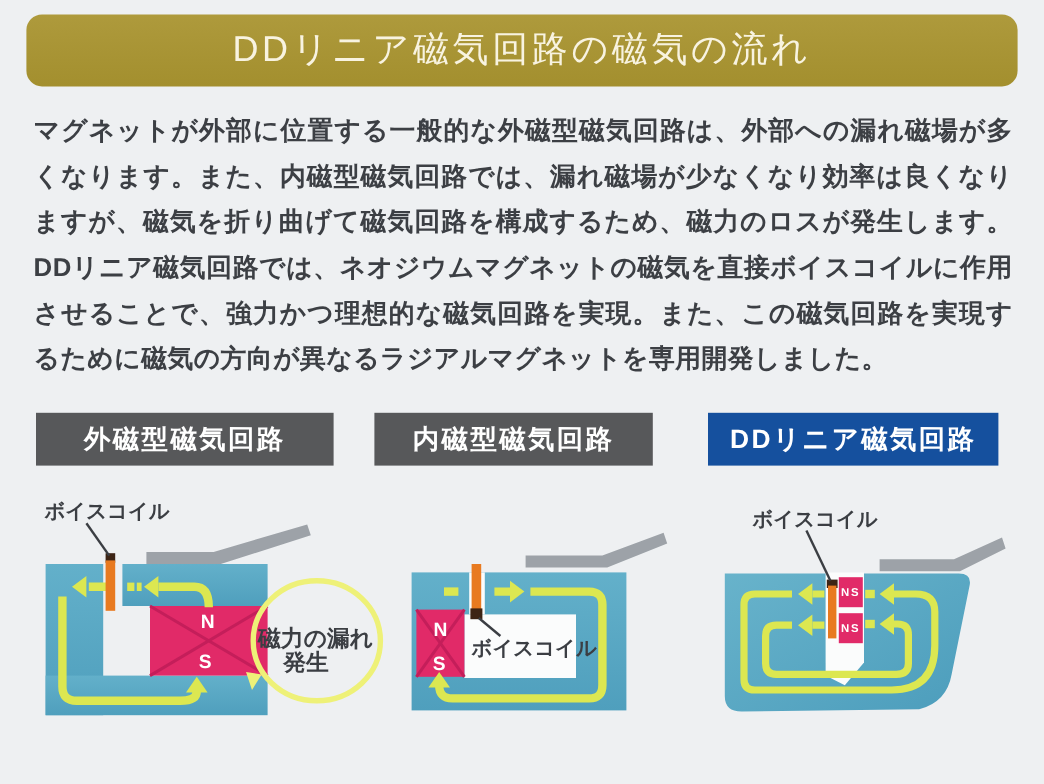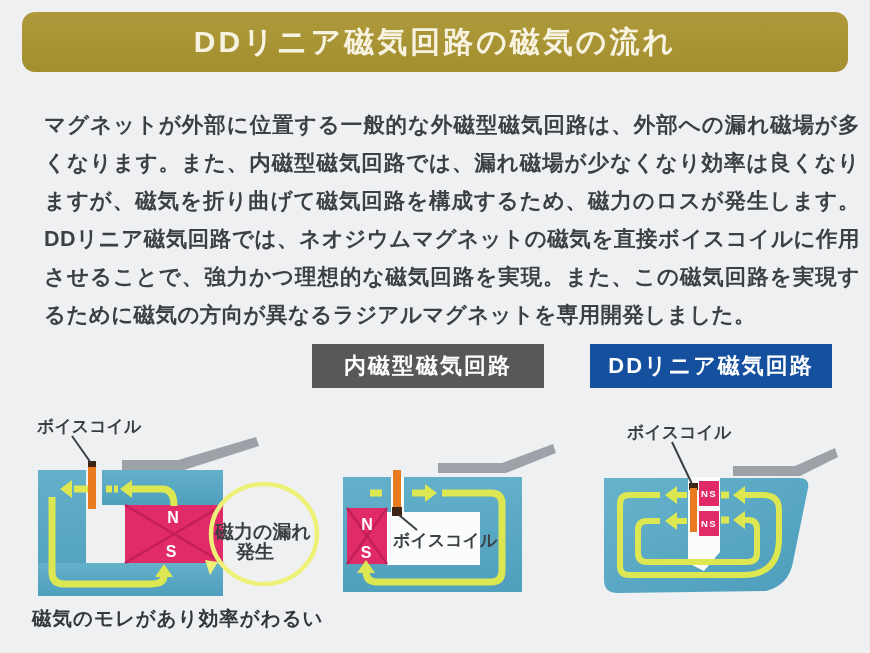--- a/index.html
+++ b/index.html
@@ -11,25 +11,25 @@
     position:relative;
     width:870px;height:653px;
     background:#eef0f2;
     overflow:hidden;
   }
   .title-bar{
     position:absolute;left:22px;top:12px;width:826px;height:60px;
     background:linear-gradient(180deg,#ae9a3c 0%,#a38f2e 100%);
     border-radius:13px;
     color:#f8f3e0;
-    font-size:30px;font-weight:700;letter-spacing:3px;
+    font-size:30px;font-weight:400;letter-spacing:3px;
     text-align:center;line-height:60px;
   }
   .description{
-    position:absolute;left:28px;top:90px;width:816px;margin:16px;
+    position:absolute;left:28px;top:90px;width:816px;margin:0;
     color:#3c3f44;
     font-size:21.5px;font-weight:600;line-height:38px;letter-spacing:0.4px;
     text-align:justify;
   }
   .panel-header{
     position:absolute;top:344px;height:44px;
     color:#ffffff;font-size:22px;font-weight:700;letter-spacing:2px;
     text-align:center;line-height:44px;
   }
   .ph-1{left:30px;width:248px;background:#57585a;}
@@ -53,20 +53,21 @@
 </style>
 </head>
 <body>
 
 <div class="page">
 
   <div class="title-bar">DDリニア磁気回路の磁気の流れ</div>
 
   <p class="description">マグネットが外部に位置する一般的な外磁型磁気回路は、外部への漏れ磁場が多くなります。また、内磁型磁気回路では、漏れ磁場が少なくなり効率は良くなりますが、磁気を折り曲げて磁気回路を構成するため、磁力のロスが発生します。DDリニア磁気回路では、ネオジウムマグネットの磁気を直接ボイスコイルに作用させることで、強力かつ理想的な磁気回路を実現。また、この磁気回路を実現するために磁気の方向が異なるラジアルマグネットを専用開発しました。</p>
 
+  <div class="panel-header ph-1">外磁型磁気回路</div>
   <div class="panel-header ph-2">内磁型磁気回路</div>
   <div class="panel-header ph-3">DDリニア磁気回路</div>
 
   <svg class="diagram d1" width="310" height="196" viewBox="0 0 310 196">
     <defs>
       <linearGradient id="blueGrad1" x1="0" y1="0" x2="0" y2="1">
         <stop offset="0" stop-color="#63b0ca"></stop>
           <stop offset="1" stop-color="#4f9fbd"></stop>
       </linearGradient>
     </defs>
@@ -187,15 +188,14 @@
     </g>
 
     <g>
       <rect x="94" y="69" width="9" height="7" fill="#3d2415"></rect>
       <rect x="95" y="74" width="7" height="44" fill="#e87a20"></rect>
     </g>
     <line x1="77" y1="28" x2="97" y2="70" stroke="#3b3e43" stroke-width="2"></line>
     <text class="diag-label" x="32" y="24">ボイスコイル</text>
   </svg>
 
-  <div class="caption cap-1">磁気のモレがあり効率がわるい</div>
 
 </div>
 
 </body></html>

